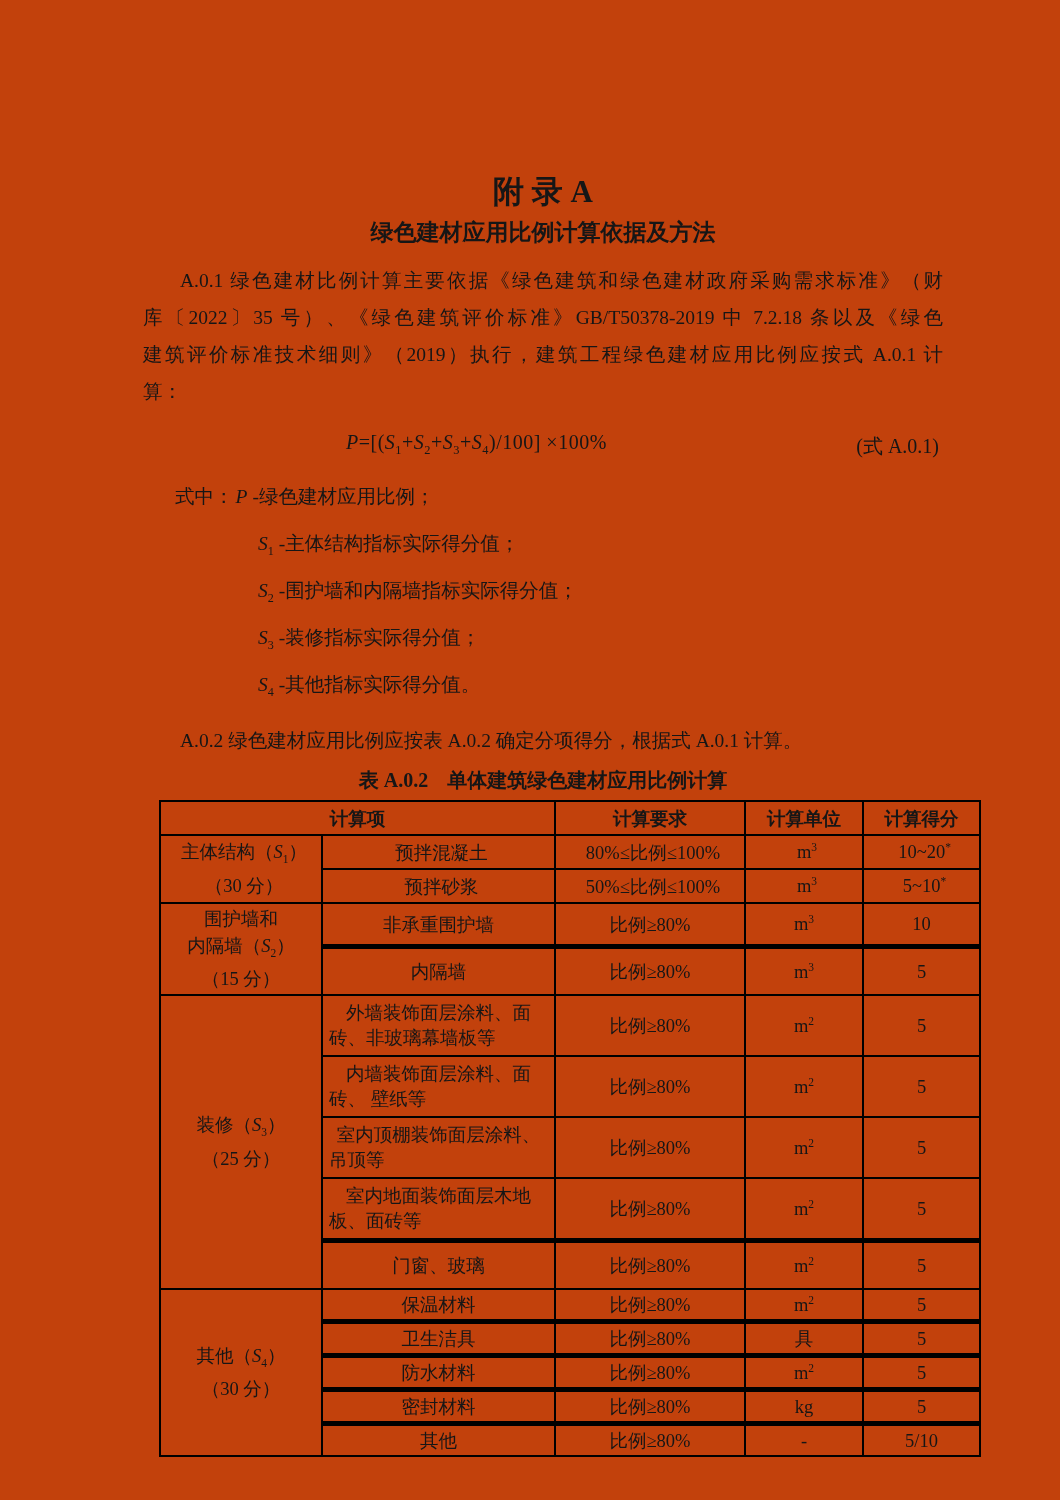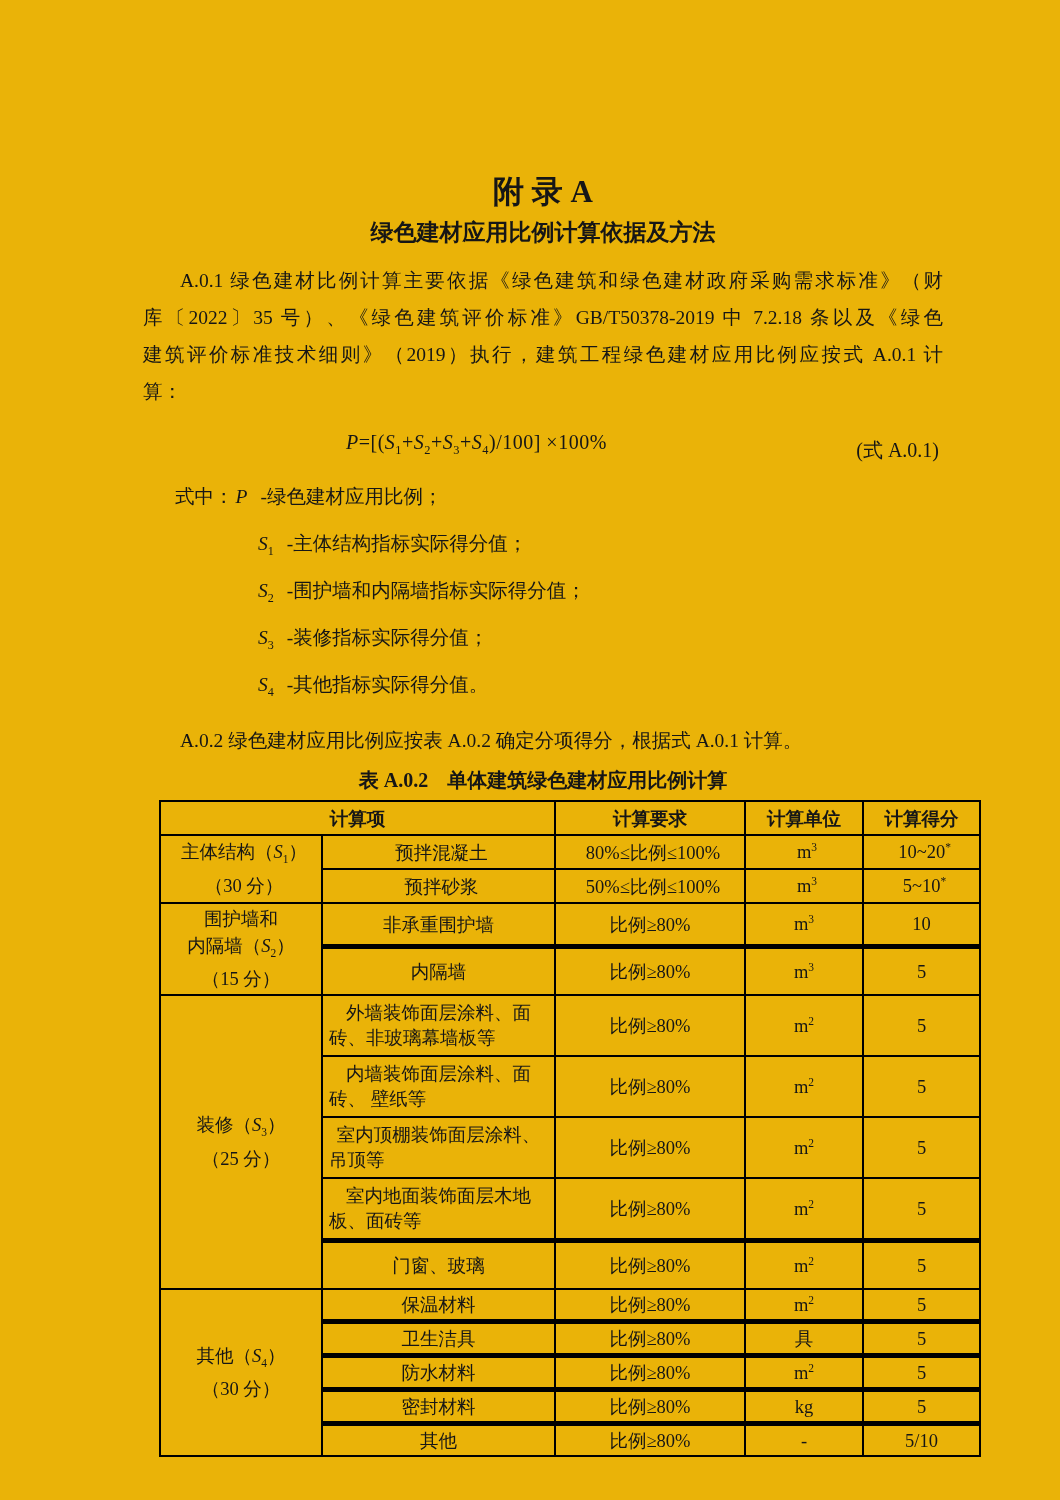--- a/index.html
+++ b/index.html
@@ -1,42 +1,42 @@
 <!DOCTYPE html>
 <html><head>
 <meta charset="utf-8">
 <style>
   html,body { margin:0; padding:0; background:#ffffff; }
   .page {
-    position:relative; width:1060px; height:1500px; background:#eab308;
+    position:relative; width:1060px; height:1500px; background:#c2410c;
     font-family:"Liberation Serif","DejaVu Serif",serif;
     color:#161616; overflow:hidden;
   }
   .content { position:absolute; left:143px; top:0; width:800px; }
 
   .h1 { text-align:center; font-size:31px; font-weight:bold; margin:0; padding-top:173px; line-height:38px; }
   .h2 { text-align:center; font-size:23px; font-weight:bold; margin:7px 0 0 0; line-height:30px; }
 
   .para { margin-top:14px; font-size:19.5px; }
   .pline { line-height:37px; }
   .j { text-align:justify; text-align-last:justify; text-justify:inter-ideograph; }
   .ind { text-indent:37px; }
 
-  .formula-row { margin-top:17px; font-size:20px; display:flex; align-items:flex-end; line-height:30px; }
+  .formula-row { margin-top:17px; font-size:20px; display:flex; align-items:center; line-height:30px; }
   .formula { margin-left:203px; letter-spacing:0.5px; }
   .formula-label { margin-left:auto; margin-right:4px; }
 
   .vi { font-style:italic; }
   sub { font-size:0.62em; } sup { font-size:0.62em; }
 
   .where { margin-top:12px; font-size:19.5px; }
   .where-row { line-height:39px; }
   .wlabel { margin-left:32px; margin-right:2px; }
   .def { padding-left:115px; }
-  .defdesc { margin-left:13px;text-align:right; }
+  .defdesc { margin-left:5px;text-align:right; }
 
   .para2 { margin-top:15px; font-size:19.5px; text-indent:37px; line-height:30px; }
 
   .tbl-title { margin-top:11px; text-align:center; font-size:20px; font-weight:bold; line-height:26px; }
   .tbl-title .t2 { margin-left:19px; }
 
   table.main { margin-top:7px; margin-left:16px; border-collapse:collapse; width:820px; table-layout:fixed; font-size:18.5px; }
   table.main td, table.main th { border:2px solid #000; text-align:center; vertical-align:middle; padding:1px 6px; font-weight:normal; overflow:hidden; }
   table.main th { font-weight:bold; }
   tr.hrow  td, tr.hrow th { height:30px; }

